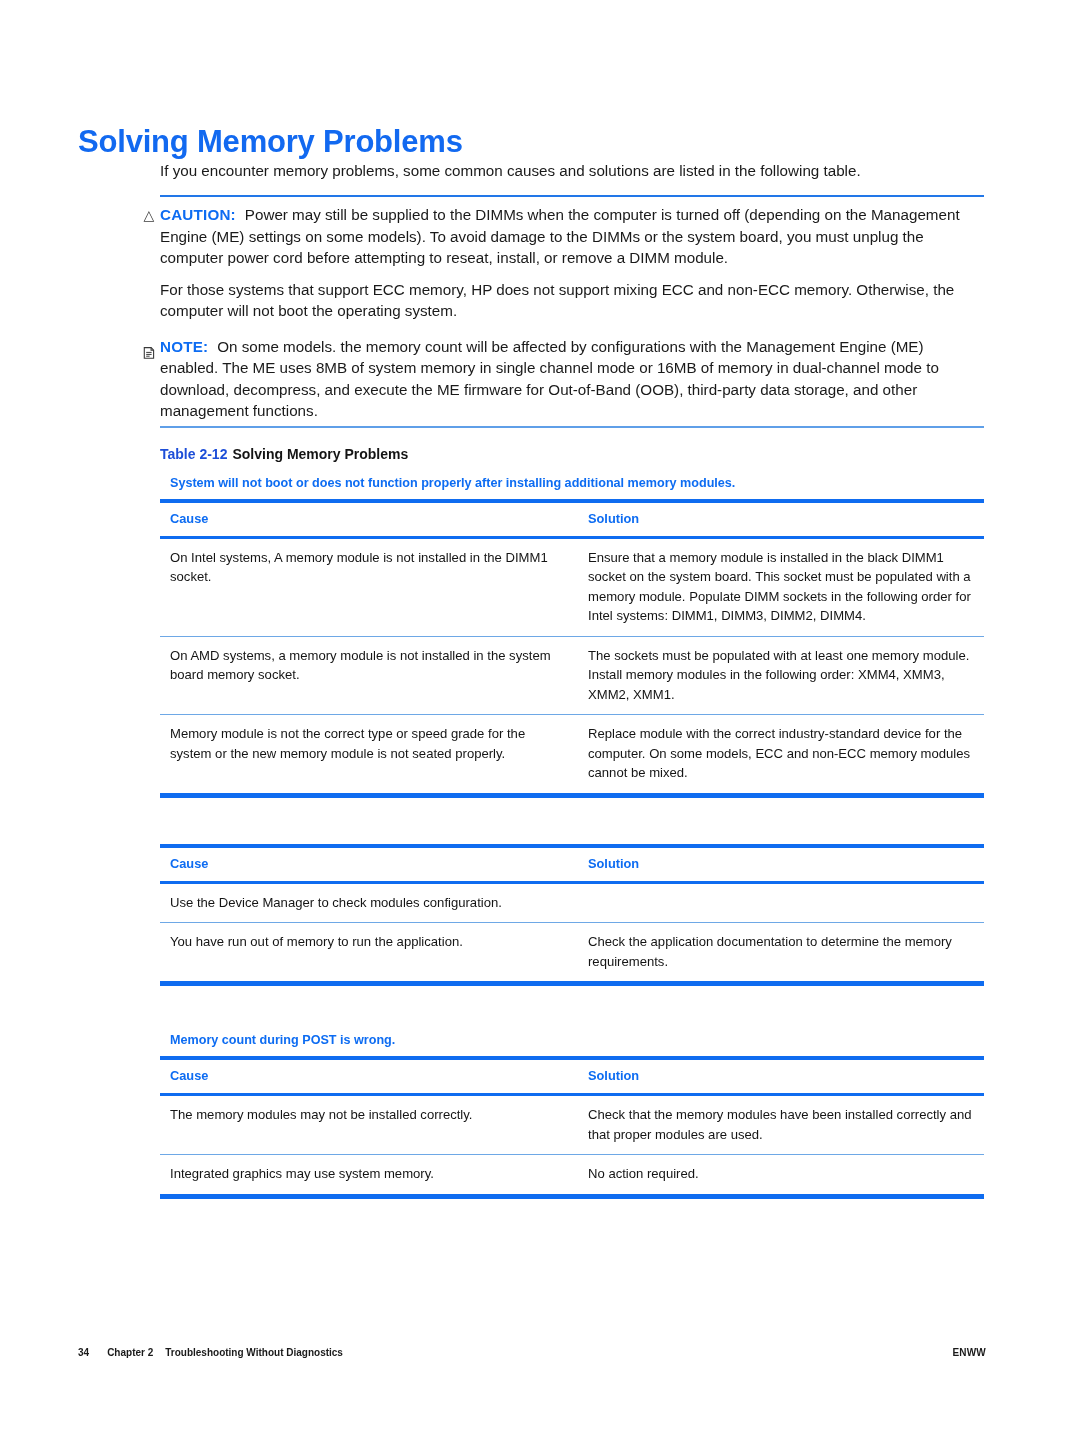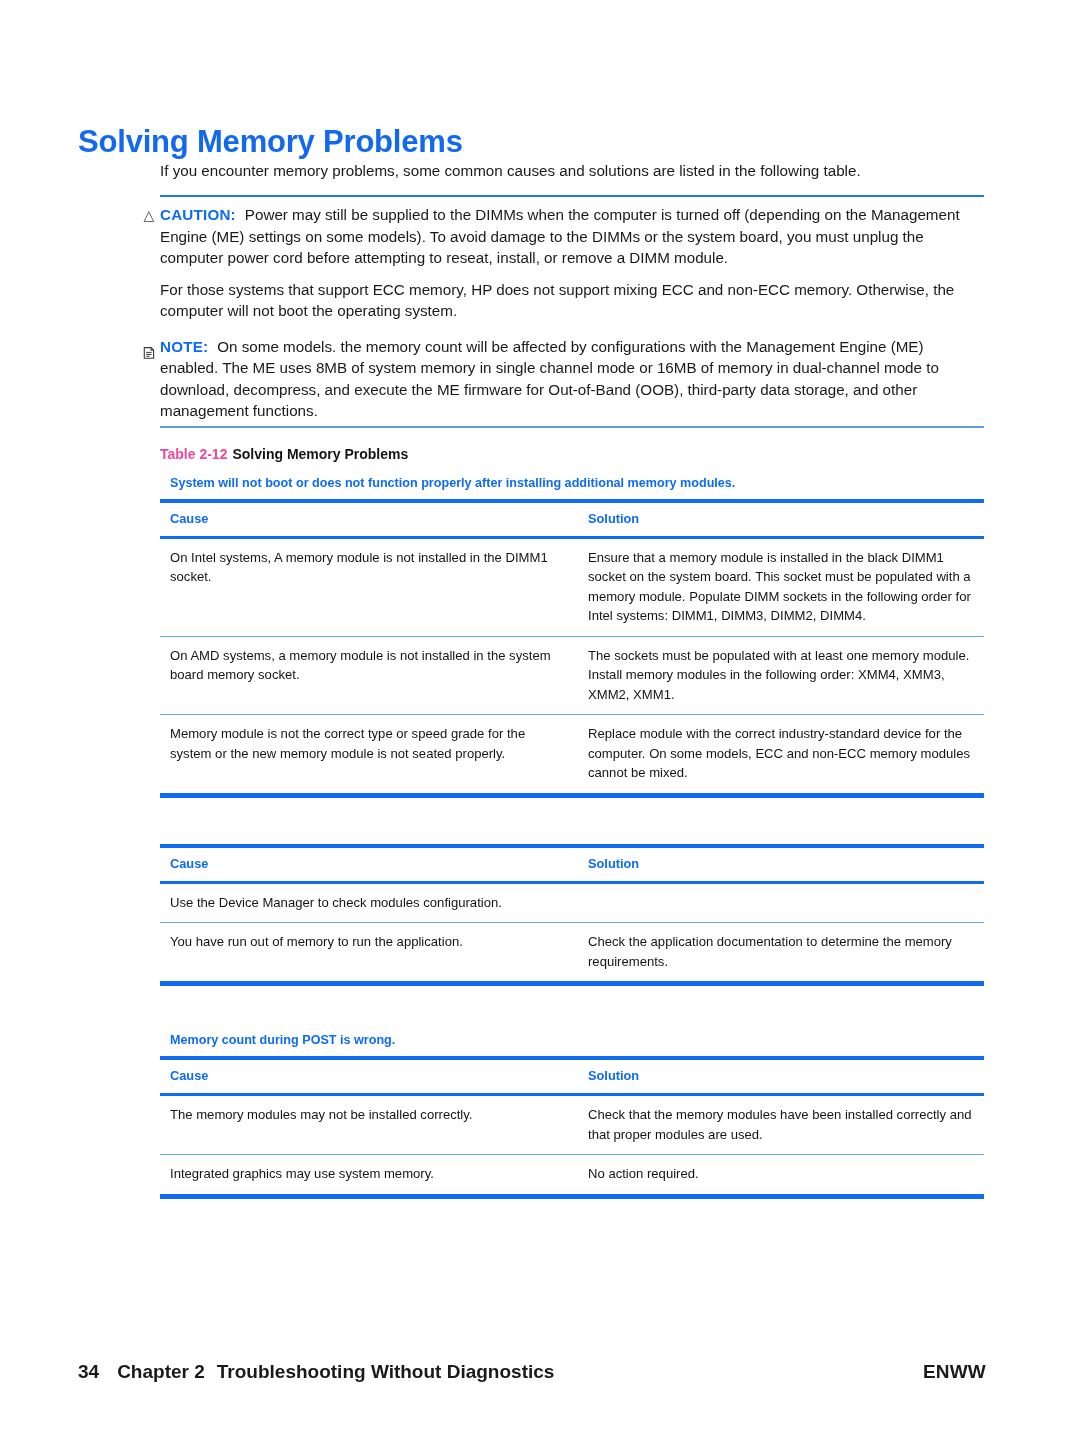--- a/index.html
+++ b/index.html
@@ -90,21 +90,21 @@
     margin: 0 0 14px 0;
   }
 
   
   .table-caption {
     margin: 17px 0 12px 0;
     font-size: 14px;
     font-weight: bold;
     line-height: 18px;
   }
-  .table-caption .cap-num { color: #ec4899; }
+  .table-caption .cap-num { color: #1d4ed8; }
   .table-caption .cap-title { color: #141414; margin-left: 5px; }
 
   
   .tbl {
     width: 824px;
     margin: 0 0 0 0;
   }
   .tbl-subject {
     font-size: 12.6px;
     font-weight: bold;
@@ -162,26 +162,26 @@
   .tbl-gap { height: 46px; }
 
   
   .footer {
     position: absolute;
     left: 78px;
     top: 1347px;
     width: 908px;
     display: flex;
     align-items: baseline;
-    font-size: 19px;
+    font-size: 10px;
     font-weight: bold;
     color: #1a1a1a;
   }
   .footer .pg-num { margin-right: 18px; }
-  .footer .chap { margin-right: 12px; margin-top: 14px; }
+  .footer .chap { margin-right: 12px; }
   .footer .chap-title { flex: 1; }
   .footer .enww { font-weight: bold; letter-spacing: 0.2px; }
 </style>
 </head>
 <body>
 
 <div class="page">
 
   <h1 class="page-title">Solving Memory Problems</h1>
 

